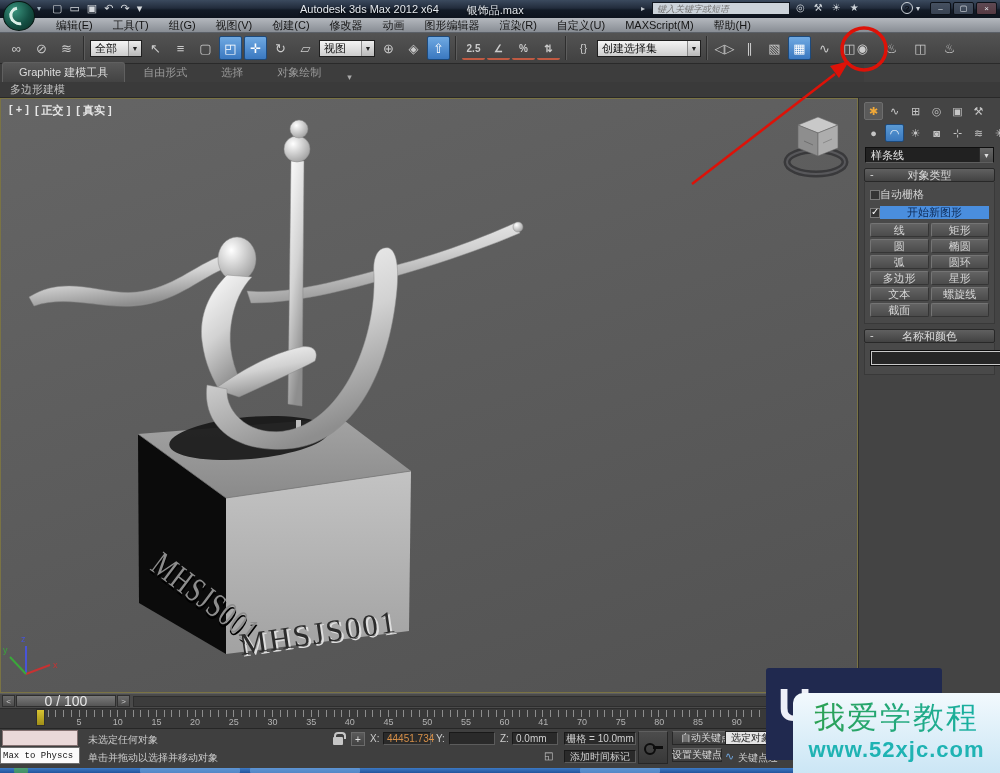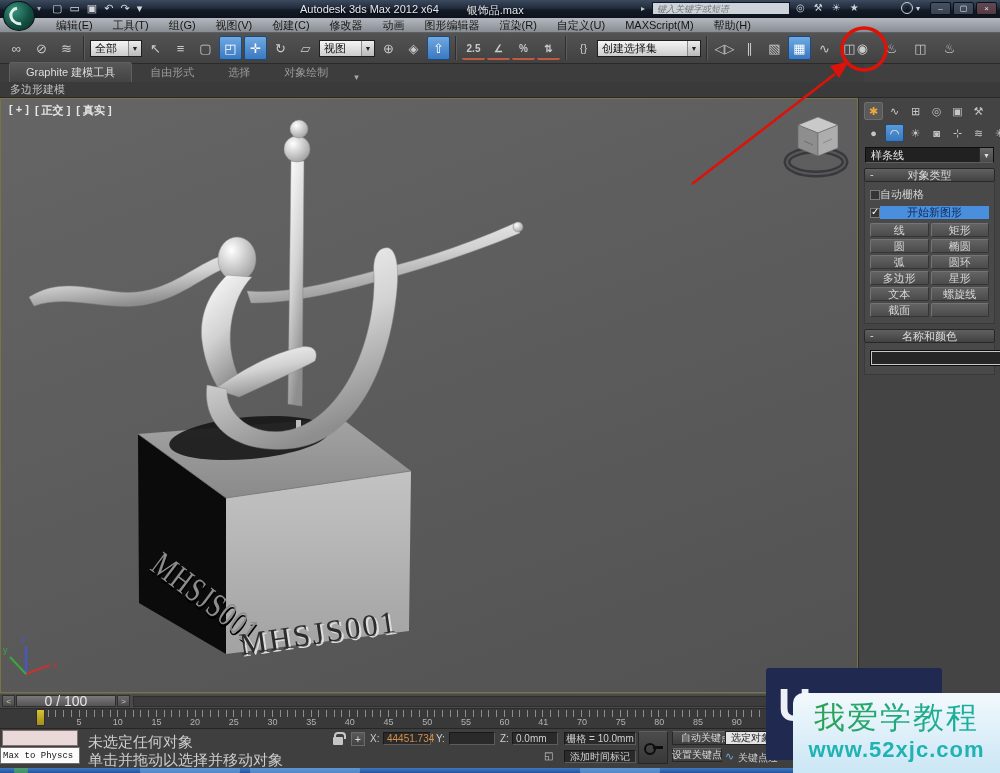--- a/index.html
+++ b/index.html
@@ -27,21 +27,21 @@
   
   #toolbar{left:0;top:33px;width:1000px;height:31px;background:linear-gradient(#535353,#414141);border-bottom:1px solid #2a2a2a;display:flex;align-items:center;padding-left:5px;gap:2px;position:absolute}
   .tbtn{width:23px;height:24px;display:flex;align-items:center;justify-content:center;color:#cbcbcb;font-size:13px;border-radius:2px;flex:none}
   .tbtn.active{background:linear-gradient(#6fa9e2,#3a78c0);border:1px solid #1d4a7c;color:#fff}
   .tbtn.snap{font-size:10px;font-weight:bold;border-bottom:2px solid #c05a42;height:22px;margin-top:2px}
   .tsep{width:2px;height:24px;border-left:1px solid #2e2e2e;border-right:1px solid #5d5d5d;margin:0 3px;flex:none}
   .tb-dd{height:17px;background:linear-gradient(#f4f4f4,#cdcdcd);border:1px solid #1f1f1f;display:flex;align-items:center;font-size:11px;color:#101010;padding-left:4px;flex:none}
   .tb-dd .dd-arrow{margin-left:auto;width:13px;height:15px;background:linear-gradient(#ececec,#b9b9b9);border-left:1px solid #8a8a8a;display:flex;align-items:center;justify-content:center;font-size:7px;color:#222}
   #render-group{position:absolute;left:851px;top:3px;display:flex;gap:6px}
   
-  #ribbontabs{left:0;top:64px;width:864px;height:18px;background:#3d3d3d;display:flex;align-items:flex-end;padding-left:9px;gap:2px}
+  #ribbontabs{left:0;top:64px;width:864px;height:18px;background:#3d3d3d;display:flex;align-items:flex-end;padding-left:2px;gap:2px}
   .rtab{padding:2px 16px;font-size:11px;color:#9b9b9b;white-space:nowrap}
   .rtab.active{background:linear-gradient(#585858,#434343);border:1px solid #606060;border-bottom:none;color:#dddddd;border-radius:3px 3px 0 0}
   #rtab-extra{color:#aaa;font-size:9px;padding:0 8px}
   #ribbonstrip{left:0;top:82px;width:1000px;height:16px;background:#3a3a3a;border-bottom:1px solid #292929;display:flex;align-items:center}
   #ribbonstrip span{color:#c2c2c2;font-size:11px;padding-left:10px}
   
   #viewport{left:0;top:98px;width:858px;height:595px;background:linear-gradient(160deg,#656565,#525252);border:1px solid #7a7344;overflow:hidden}
   #vp-label{left:8px;top:4px;display:flex;gap:6px;color:#e6e6e6;font-size:11px;font-weight:bold;z-index:3}
   
   #cmdpanel{left:858px;top:98px;width:142px;height:675px;background:#444444;border-left:1px solid #2d2d2d;padding-top:2px}
@@ -67,21 +67,21 @@
   .ts-btn{width:13px;height:12px;background:linear-gradient(#6b6b6b,#4c4c4c);border:1px solid #303030;color:#ccc;font-size:8px;display:flex;align-items:center;justify-content:center}
   #ts-handle{width:100px;height:12px;background:linear-gradient(#7a7a7a,#555);border:1px solid #2e2e2e;color:#e8e8e8;font-size:14px;display:flex;align-items:center;justify-content:center}
   #ts-track{flex:1;height:11px;background:#3c3c3c;border:1px solid #2e2e2e;margin-left:2px}
   #trackbar{left:0;top:708px;width:858px;height:20px;background:#393939;border-top:1px solid #2c2c2c}
   #ticks{position:absolute;left:40px;top:1px;width:740px;height:7px;background:repeating-linear-gradient(90deg,#8d8d8d 0 1px,transparent 1px 7.73px)}
   #tick-labels{position:absolute;left:21px;top:8px;width:735px;display:flex}
   #tick-labels span{flex:1;text-align:center;color:#b3b3b3;font-size:9px}
   #time-marker{position:absolute;left:36px;top:0;width:9px;height:17px;background:linear-gradient(#d8c432,#a08e18);border:1px solid #2e2e2e}
   
   #statusbar{left:0;top:728px;width:858px;height:40px;background:#3f3f3f;border-top:1px solid #262626}
-  .sb-txt{color:#cdcdcd;font-size:15px;white-space:nowrap}
+  .sb-txt{color:#cdcdcd;font-size:10px;white-space:nowrap}
   .sb-field{height:13px;background:#2a2a2a;border:1px solid #191919;border-bottom-color:#5c5c5c;border-right-color:#5c5c5c;color:#cfcfcf;font-size:10px;display:flex;align-items:center;padding:0 3px;white-space:nowrap}
   .sb-raised{height:14px;background:linear-gradient(#525252,#3e3e3e);border:1px solid #272727;border-top-color:#676767;color:#d8d8d8;font-size:10px;display:flex;align-items:center;justify-content:center;white-space:nowrap}
   #mini-listener{left:2px;top:1px;width:76px;height:16px;background:#ead9d9;border:1px solid #857272}
   #listener-line{left:0;top:18px;width:80px;height:17px;background:#fbfbfb;border:1px solid #6e6e6e;font-family:"Liberation Mono",monospace;font-size:9px;color:#111;display:flex;align-items:center;padding-left:2px;white-space:nowrap;overflow:hidden}
   .lock{left:333px;top:8px;width:10px;height:8px;background:#c6c6c6;border-radius:1px}
   .lock::before{content:'';position:absolute;left:1px;top:-5px;width:8px;height:5px;border:2px solid #c6c6c6;border-bottom:none;border-radius:4px 4px 0 0}
   .absmode{left:351px;top:3px;width:14px;height:14px;background:linear-gradient(#5a5a5a,#424242);border:1px solid #6b6b6b;color:#e2e2e2;font-size:10px;display:flex;align-items:center;justify-content:center}
   .key-btn{left:638px;top:2px;width:30px;height:33px;background:linear-gradient(#4c4c4c,#383838);border:1px solid #262626;border-top-color:#5f5f5f;display:flex;align-items:center;justify-content:center}
   .key-glyph{width:19px;height:9px;position:relative}
   .key-glyph::before{content:'';position:absolute;left:0;top:0;width:8px;height:8px;border:2px solid #0d0d0d;border-radius:50%}

